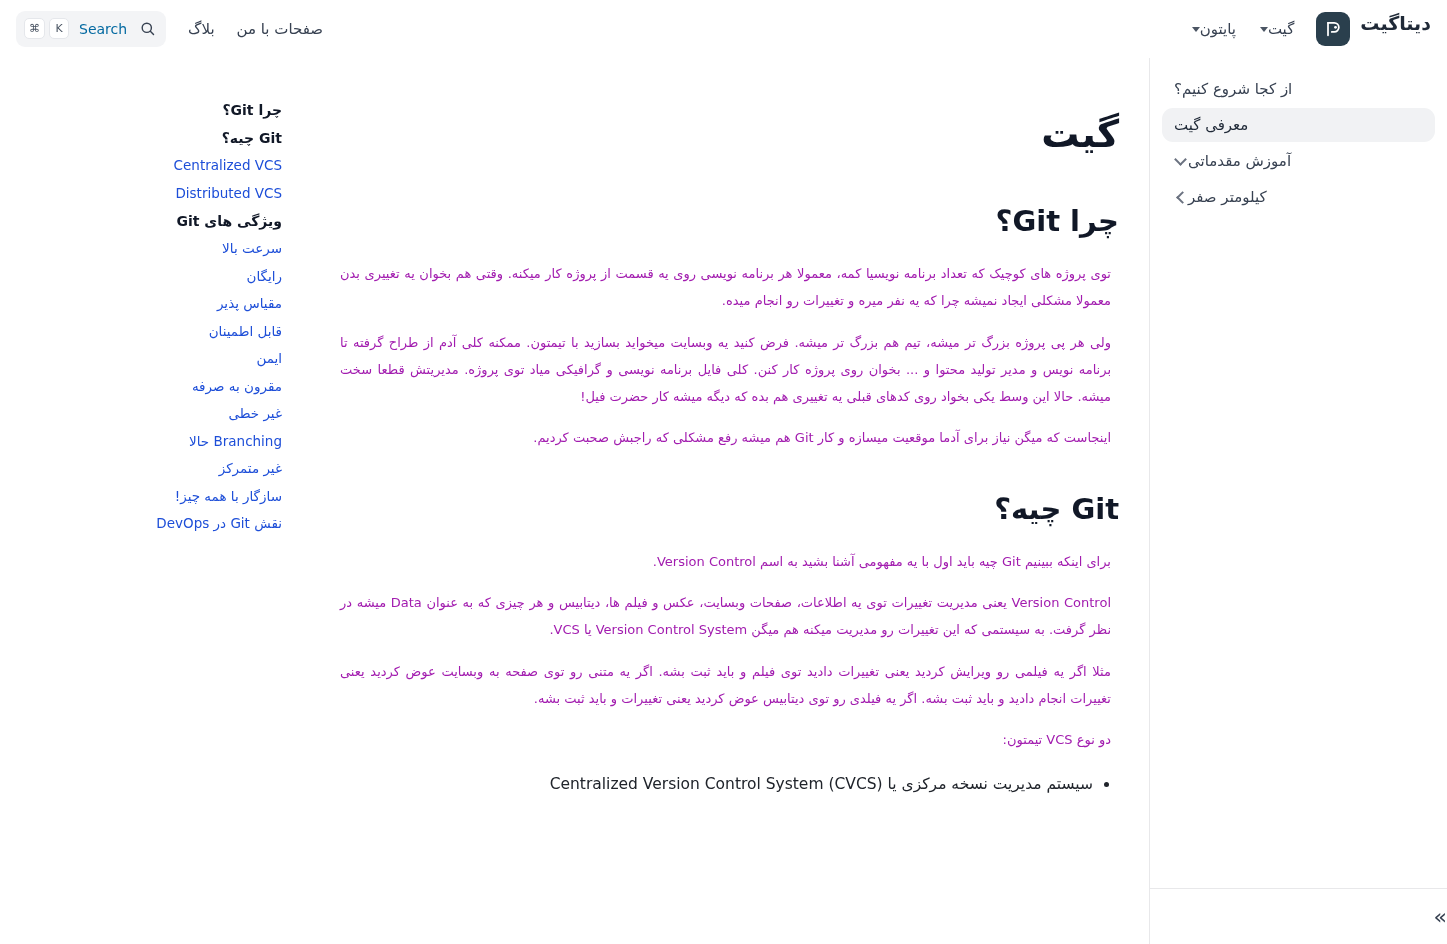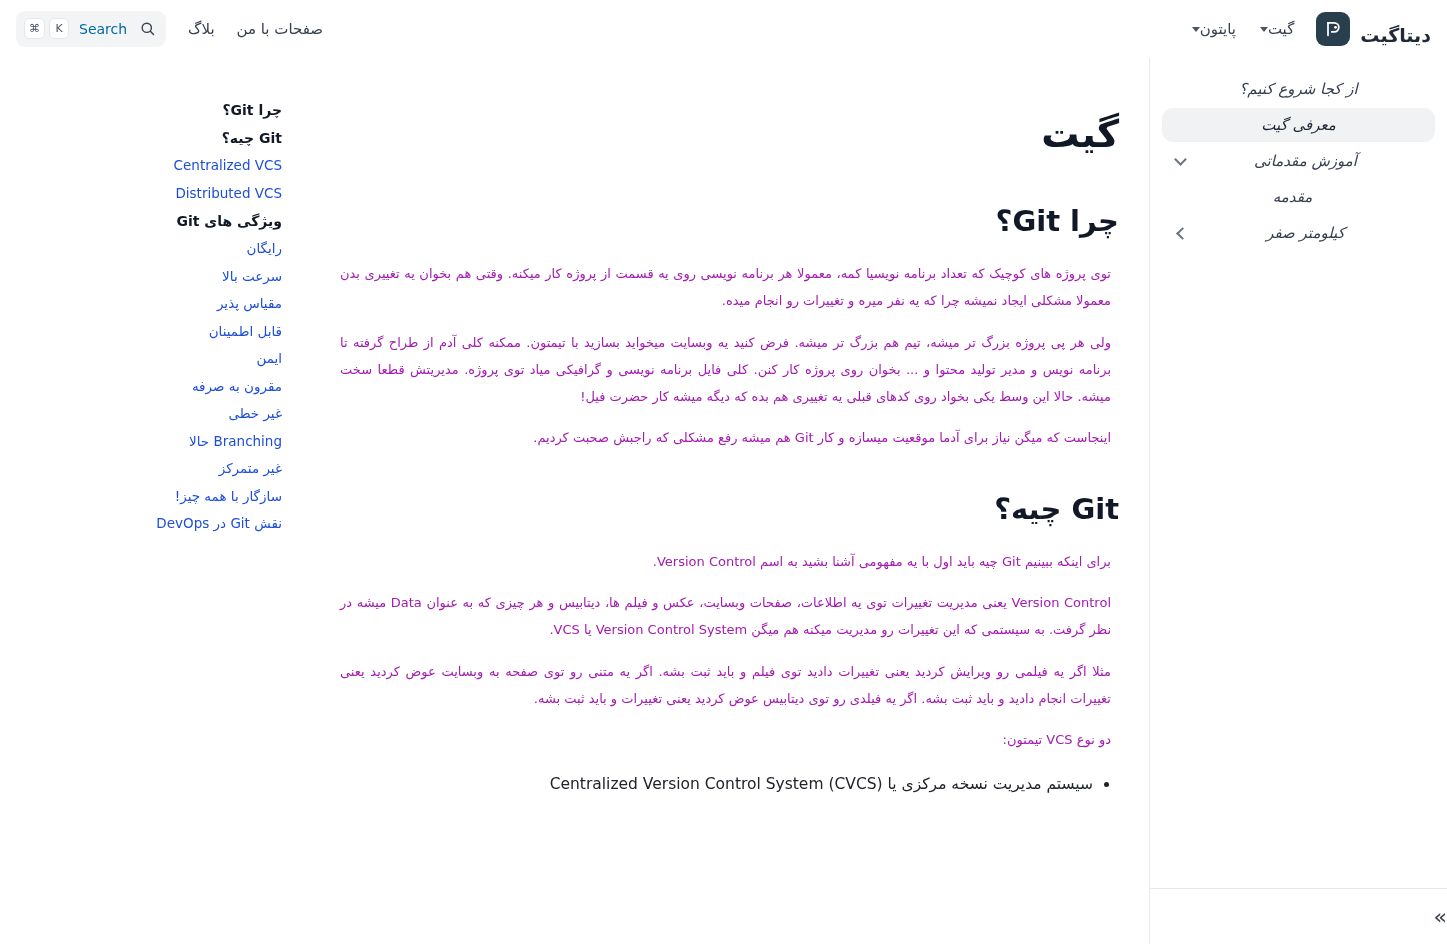--- a/index.html
+++ b/index.html
@@ -25,21 +25,21 @@
     z-index: 20;
   }
   .header-right {
     display: flex;
     align-items: center;
     gap: 20px;
     direction: rtl;
   }
   .brand {
     display: flex;
-    align-items: flex-end;
+    align-items: flex-start;
     gap: 10px;
   }
   .brand-name {
     font-size: 19px;
     font-weight: 700;
     color: #1f2937;
     letter-spacing: -0.2px;
   }
   .brand-logo {
     width: 34px; height: 34px;
@@ -140,21 +140,21 @@
     color: #374151;
     cursor: pointer;
     margin-bottom: 2px;
   }
   .side-nav-item.active {
     background: #f1f2f4;
     font-weight: 500;
     color: #1f2937;
     border-radius: 11px;
   }
-  .side-nav-item .label { flex: 1; text-align: center; font-style: italic; }
+  .side-nav-item .label { flex: 1; text-align: left; }
   .side-nav-item.sub { padding-right: 24px; }
   .chev {
     width: 14px; height: 14px;
     display: inline-block;
     position: relative;
   }
   .chev::before {
     content: "";
     position: absolute;
     width: 7px; height: 7px;
@@ -297,23 +297,20 @@
     <div class="side-nav-item">
       <span class="label">از کجا شروع کنیم؟</span>
     </div>
     <div class="side-nav-item active">
       <span class="label">معرفی گیت</span>
     </div>
     <div class="side-nav-item">
       <span class="label">آموزش مقدماتی</span>
       <span class="chev down"></span>
     </div>
-    <div class="side-nav-item sub">
-      <span class="label">مقدمه</span>
-    </div>
     <div class="side-nav-item">
       <span class="label">کیلومتر صفر</span>
       <span class="chev left"></span>
     </div>
 
     <div class="collapse-bar">
       <span class="collapse-btn">»</span>
     </div>
   </nav>
 
@@ -336,22 +333,22 @@
     </ul>
 
   </main>
 
   <aside class="toc">
     <div class="toc-item head">چرا Git؟</div>
     <div class="toc-item head">Git چیه؟</div>
     <div class="toc-item lvl2">Centralized VCS</div>
     <div class="toc-item lvl2">Distributed VCS</div>
     <div class="toc-item head">ویژگی های Git</div>
+    <div class="toc-item lvl2">سرعت بالا</div>
     <div class="toc-item lvl2">رایگان</div>
-    <div class="toc-item lvl2">سرعت بالا</div>
     <div class="toc-item lvl2">مقیاس پذیر</div>
     <div class="toc-item lvl2">قابل اطمینان</div>
     <div class="toc-item lvl2">ایمن</div>
     <div class="toc-item lvl2">مقرون به صرفه</div>
     <div class="toc-item lvl2">غیر خطی</div>
     <div class="toc-item lvl2">Branching حالا</div>
     <div class="toc-item lvl2">غیر متمرکز</div>
     <div class="toc-item lvl2">سازگار با همه چیز!</div>
     <div class="toc-item lvl2">نقش Git در DevOps</div>
   </aside>

